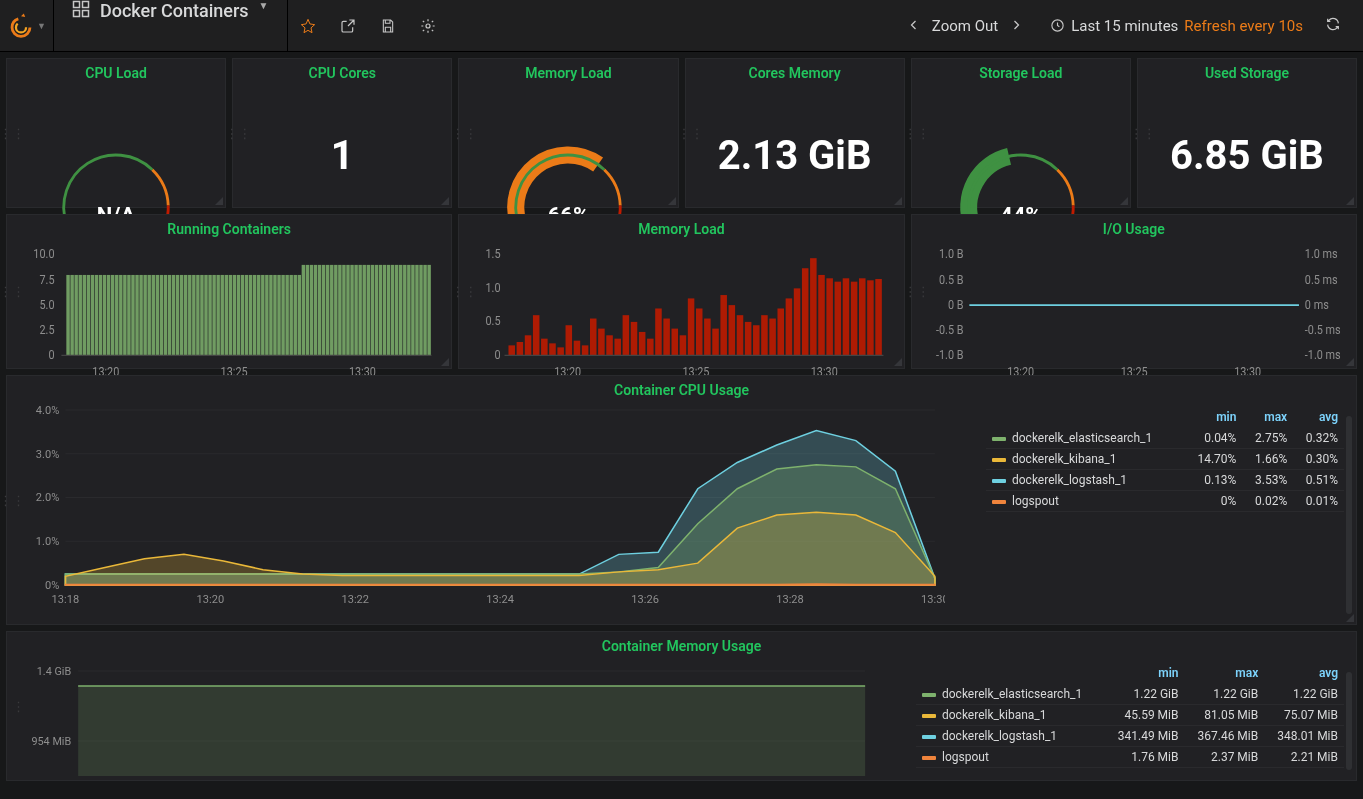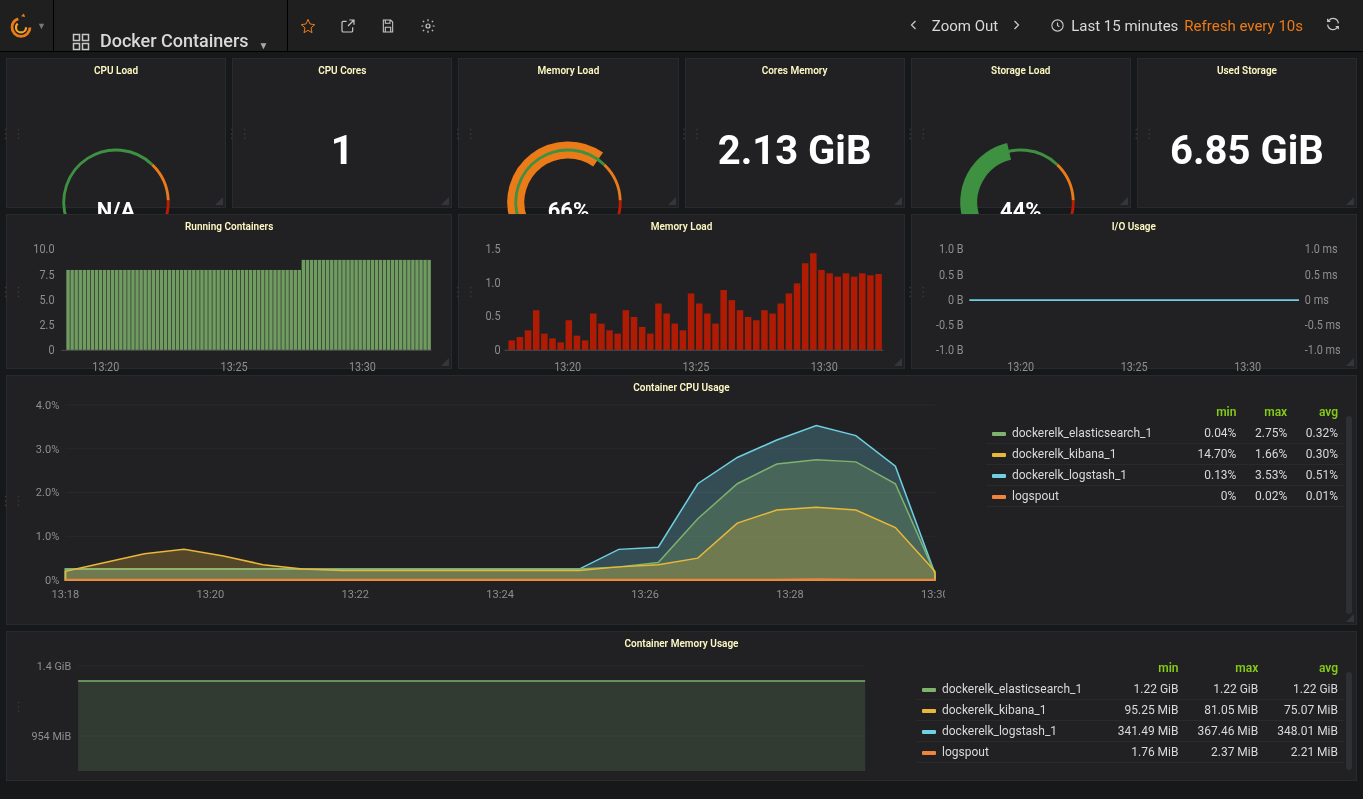--- a/index.html
+++ b/index.html
@@ -22,21 +22,21 @@
   align-items: center;
   padding: 0 16px 0 0;
 }
 .logo-box {
   width: 54px; height: 52px;
   display: flex; align-items: center; justify-content: center;
   border-right: 1px solid #000;
   cursor: pointer;
 }
 .dash-title-box {
-  display: flex; align-items: flex-end; gap: 10px;
+  display: flex; align-items: flex-start; gap: 10px;
   padding: 0 18px;
   font-size: 18px;
   font-weight: 500;
   border-right: 1px solid #000;
   height: 100%;
   cursor: pointer;
 }
 .topbar-icon-btn {
   width: 40px; height: 52px;
   display: flex; align-items: center; justify-content: center;
@@ -65,22 +65,22 @@
 }
 .drag-handle {
   position: absolute; left: 0; top: 0; bottom: 0; width: 10px;
   display: flex; align-items: center; justify-content: center;
   color: #3a3a3d;
 }
 .panel-title {
   text-align: center;
   padding: 6px 0 2px;
   font-weight: 600;
-  font-size: 10px;
-  color: #fef9c3;
+  font-size: 14px;
+  color: #22c55e;
 }
 .resize-corner {
   position: absolute; right: 2px; bottom: 2px;
   width: 0; height: 0;
   border-right: 8px solid #35363a;
   border-top: 8px solid transparent;
 }
 
 
 .gauge-body { display: flex; flex-direction: column; align-items: center; justify-content: flex-end; height: 145px; }
@@ -103,21 +103,21 @@
 .bigpanel { height: 250px; }
 .bigpanel-body { display: flex; height: 210px; gap: 31px; }
 .chart-area { flex: 1; padding: 0 10px 0 10px; }
 .chart-area svg { width: 100%; height: 100%; }
 .legend {
   width: 370px;
   padding: 6px 12px 6px 0;
   font-size: 12px;
 }
 .legend table { width: 100%; border-collapse: collapse; }
-.legend th { color: #84cc16; text-align: right; font-weight: 600; padding: 4px 6px; font-size: 12px;}
+.legend th { color: #7dd3fc; text-align: right; font-weight: 600; padding: 4px 6px; font-size: 12px;}
 .legend td { padding: 3px 6px; }
 .legend tbody tr { border-bottom: 1px solid #2a2a2d; }
 .legend .swatch { display:inline-block; width:14px; height:4px; border-radius:1px; margin-right:6px; vertical-align: middle;}
 .legend .name { text-align:left; }
 .legend .num { text-align:right; color:#d8d9da;}
 .legend-scroll { position:absolute; right:4px; top:40px; bottom:10px; width:6px; background:#2f3033; border-radius:3px;}
 
 .mempanel { height: 150px; overflow:hidden;}
 .mempanel .bigpanel-body { height: 120px; }
 
@@ -549,21 +549,21 @@
               </thead>
               <tbody>
                 <tr>
       <td class="name"><span class="swatch" style="background:#7eb26d"></span>dockerelk_elasticsearch_1</td>
       <td class="num">1.22 GiB</td>
                   <td class="num">1.22 GiB</td>
                   <td class="num">1.22 GiB</td>
                 </tr>
                 <tr>
       <td class="name"><span class="swatch" style="background:#eab839"></span>dockerelk_kibana_1</td>
-      <td class="num">95.25 MiB</td>
+      <td class="num">45.59 MiB</td>
                   <td class="num">81.05 MiB</td>
                   <td class="num">75.07 MiB</td>
                 </tr>
                 <tr>
       <td class="name"><span class="swatch" style="background:#6ed0e0"></span>dockerelk_logstash_1</td>
       <td class="num">341.49 MiB</td>
                   <td class="num">367.46 MiB</td>
                   <td class="num">348.01 MiB</td>
                 </tr>
                 <tr>

